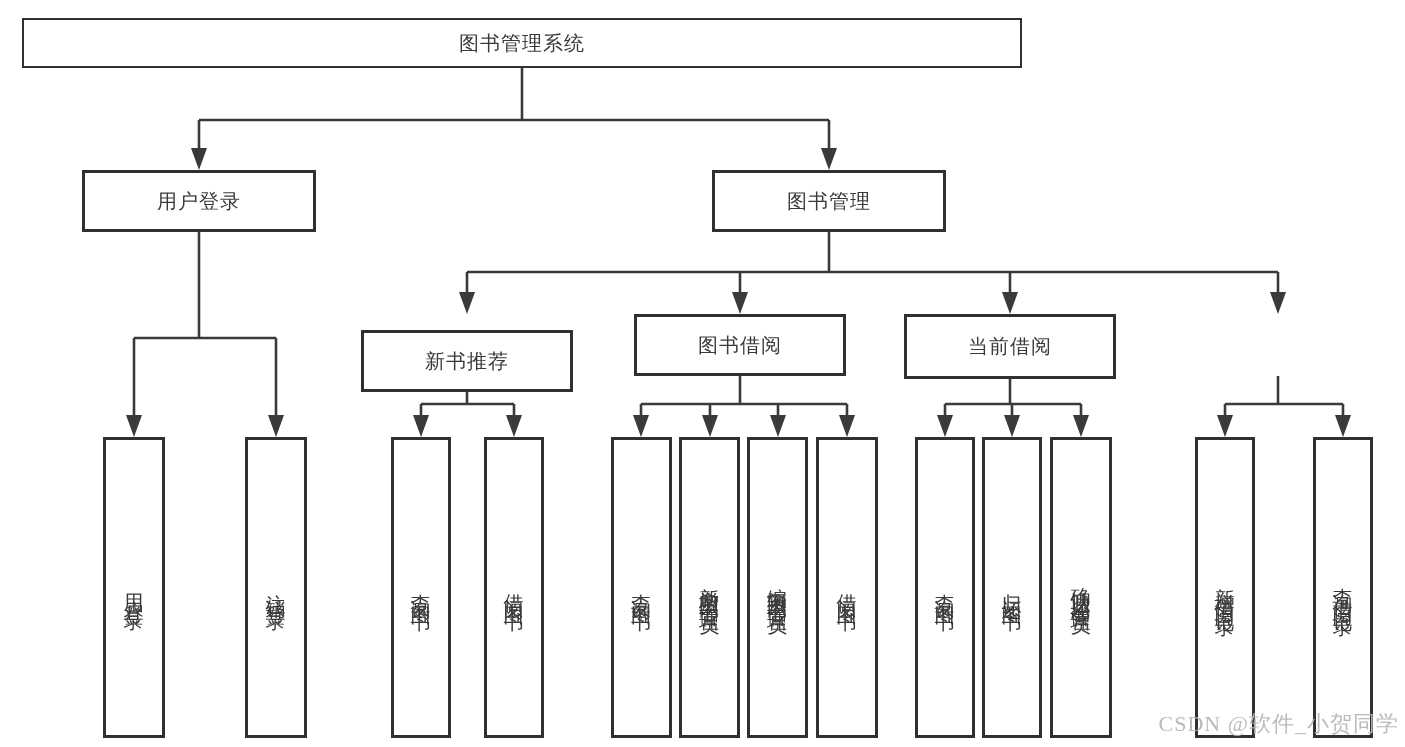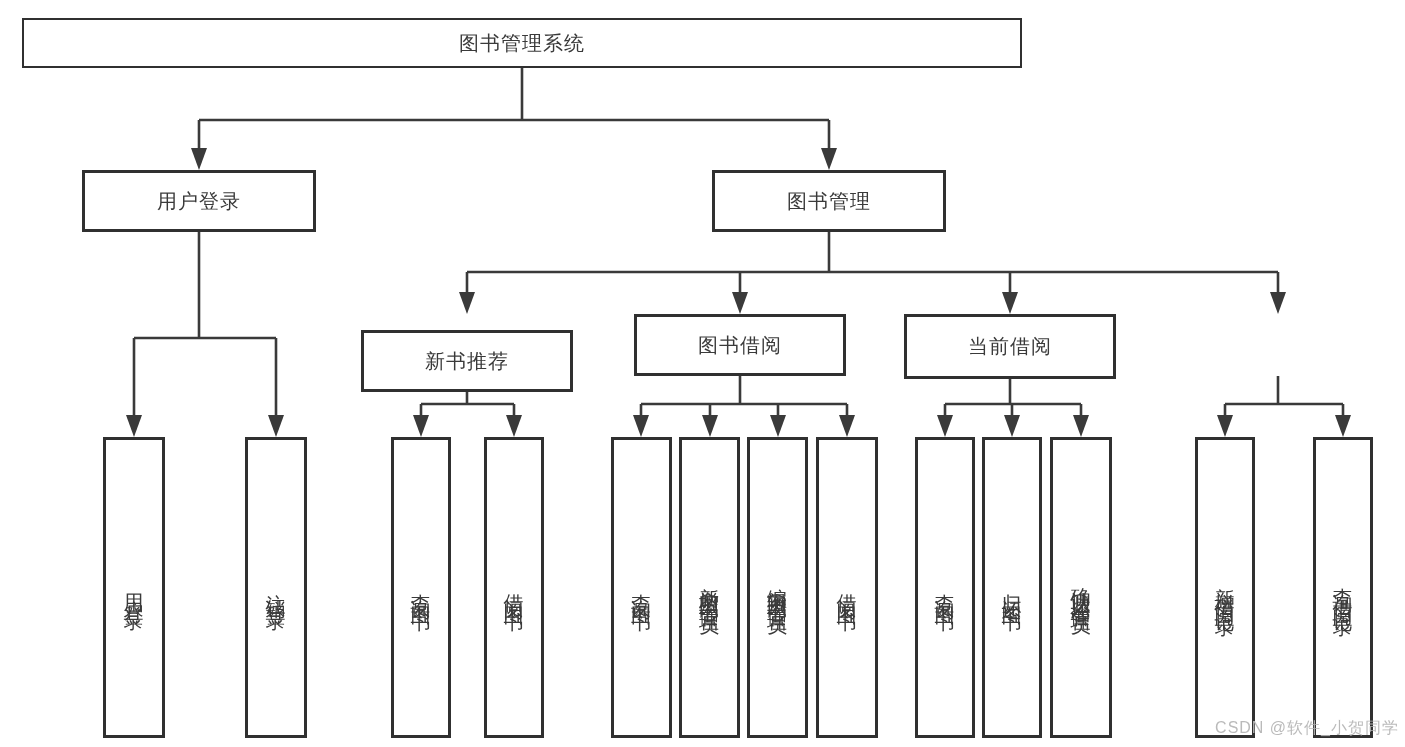--- a/index.html
+++ b/index.html
@@ -53,25 +53,26 @@
     text-orientation: mixed;
     font-size: 20px;
     letter-spacing: 6px;
     line-height: 1;
     padding-top: 4px;
   }
   .watermark {
     position: absolute;
     right: 6px;
     bottom: 8px;
-    font-size: 16px;
+    font-size: 22px;
     color: rgba(182, 182, 182, 0.95);
     letter-spacing: 1px;
     z-index: 5;
     white-space: nowrap;
+    font-family: Liberation Serif, serif;
   }
 </style>
 </head>
 <body>
 
 <div class="stage">
 
   <svg class="connectors" viewBox="0 0 1405 747">
 
     <g>

